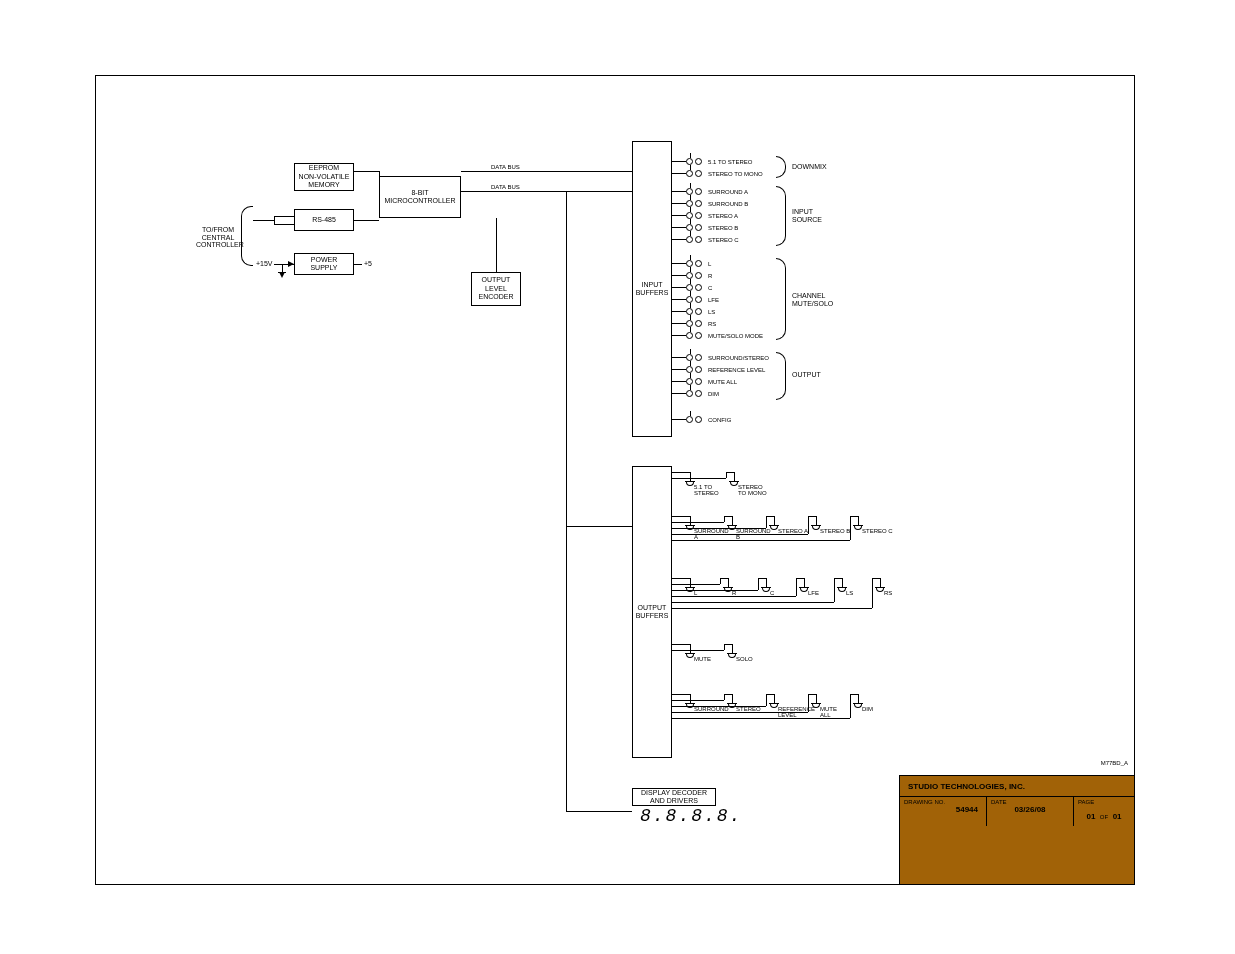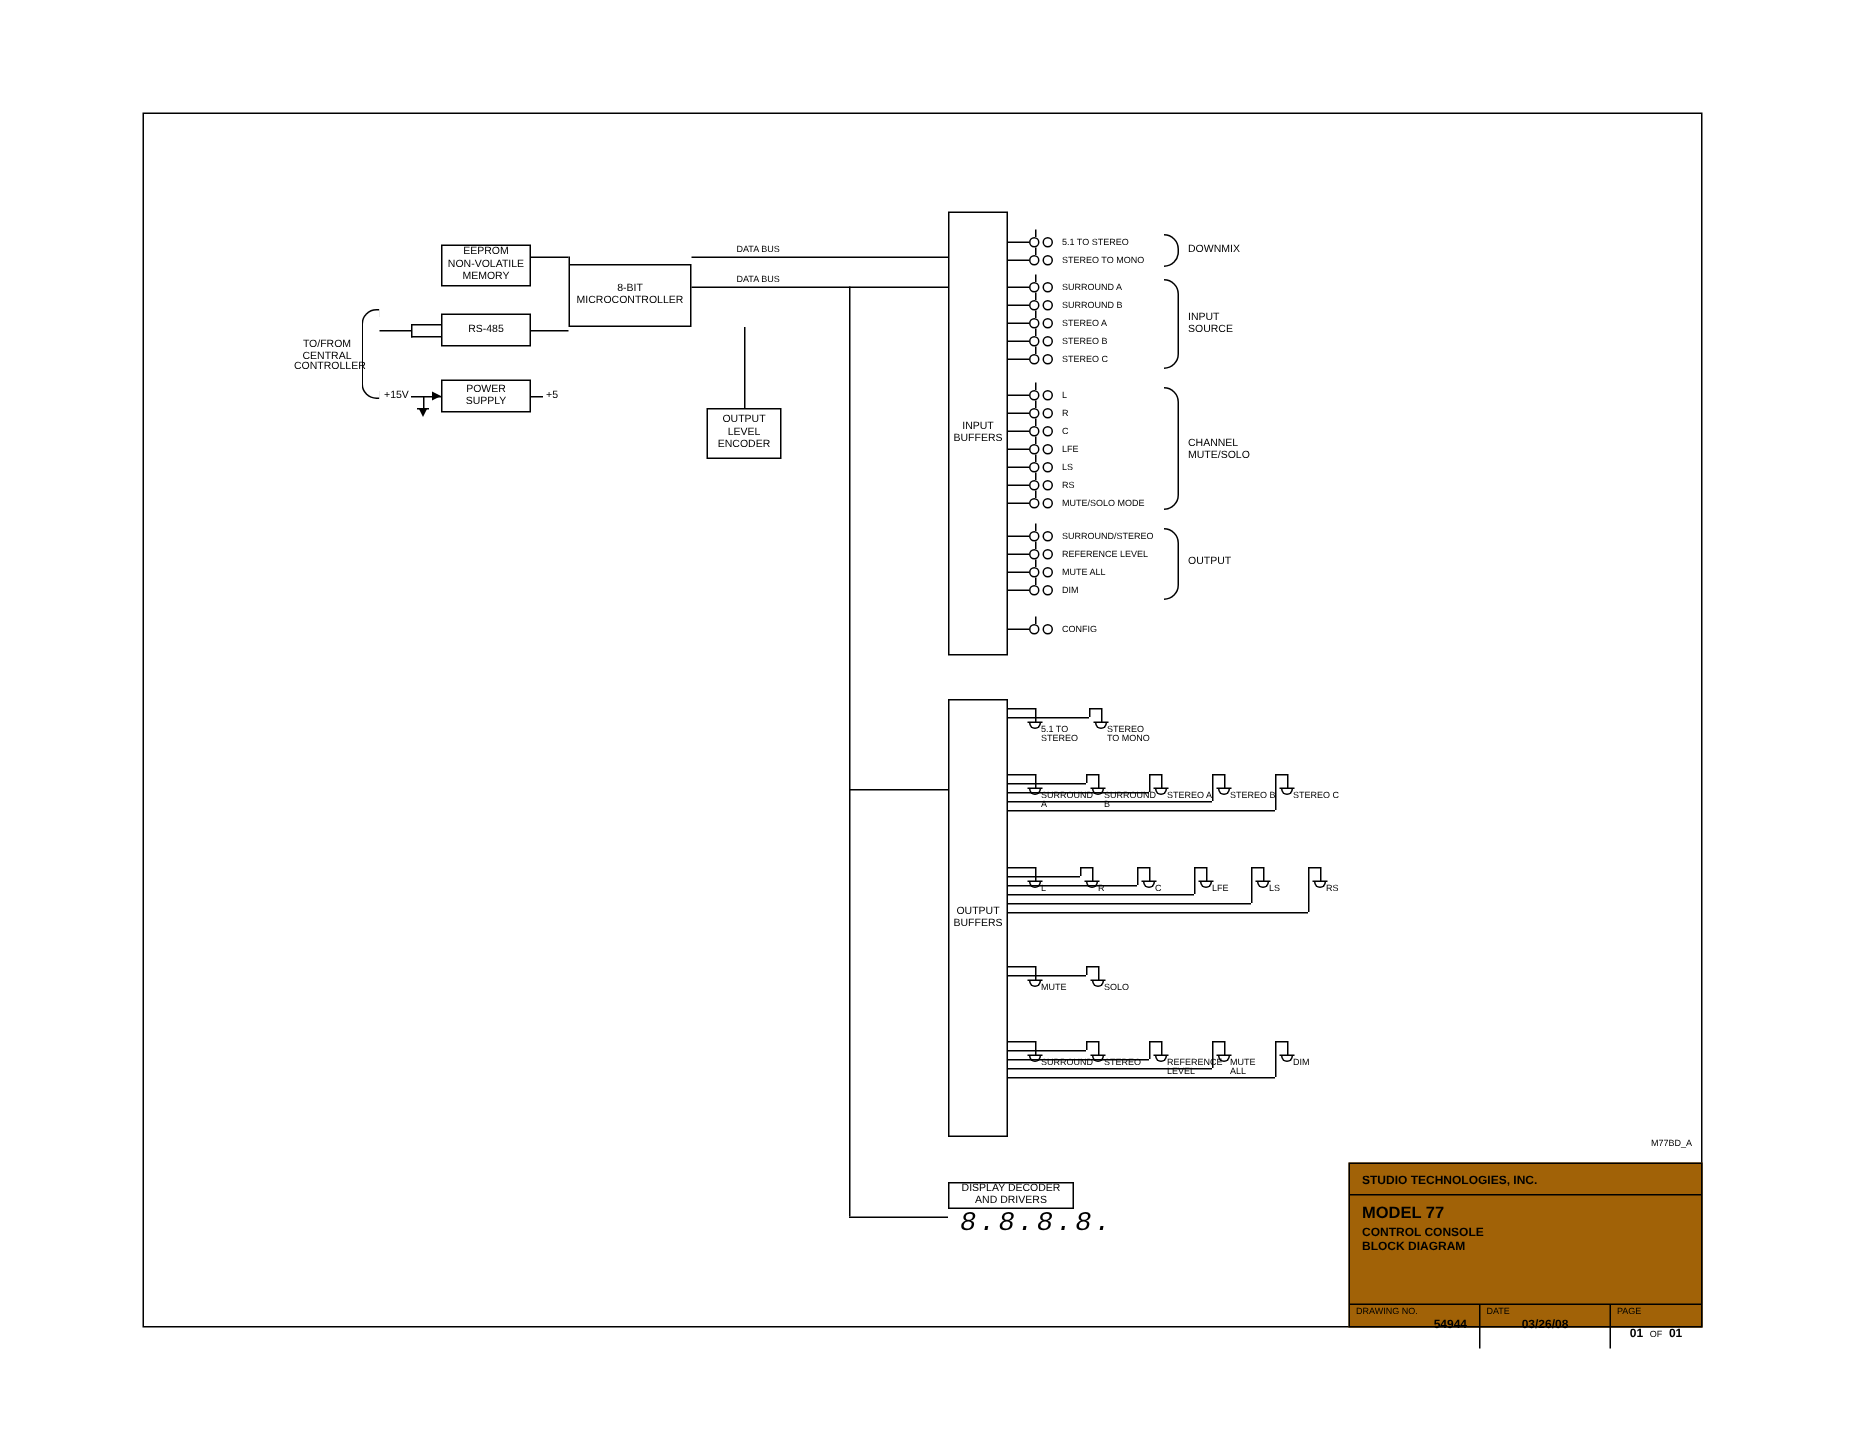--- a/index.html
+++ b/index.html
@@ -222,25 +222,20 @@
 
     <div class="brace" style="left:680px; top:276px; width:10px; height:48px;"></div>
     <div class="label" style="left:696px; top:295px;">OUTPUT</div>
 
     <div class="label tiny" style="right:6px; top:684px; left:auto;">M77BD_A</div>
 
     <div class="tb-outer" style="right:-1px; bottom:-1px; width:236px; height:110px;">
       <div style="height:20px; display:flex; align-items:center; padding-left:8px;">
         <span class="mid bold">STUDIO TECHNOLOGIES, INC.</span>
       </div>
-      <div class="tb-row" style="height:60px; padding:6px 8px;">
-        <div class="big">MODEL 77</div>
-        <div class="mid bold" style="margin-top:2px;">CONTROL CONSOLE</div>
-        <div class="mid bold">BLOCK DIAGRAM</div>
-      </div>
       <div class="tb-row" style="height:29px; display:flex;">
         <div style="width:78px; padding:2px 4px;">
           <div class="tiny">DRAWING NO.</div>
           <div class="mid bold" style="text-align:right; padding-right:4px;">54944</div>
         </div>
         <div class="tb-cell-r" style="width:78px; padding:2px 4px;">
           <div class="tiny">DATE</div>
           <div class="mid bold" style="text-align:center;">03/26/08</div>
         </div>
         <div class="tb-cell-r" style="flex:1; padding:2px 4px;">

